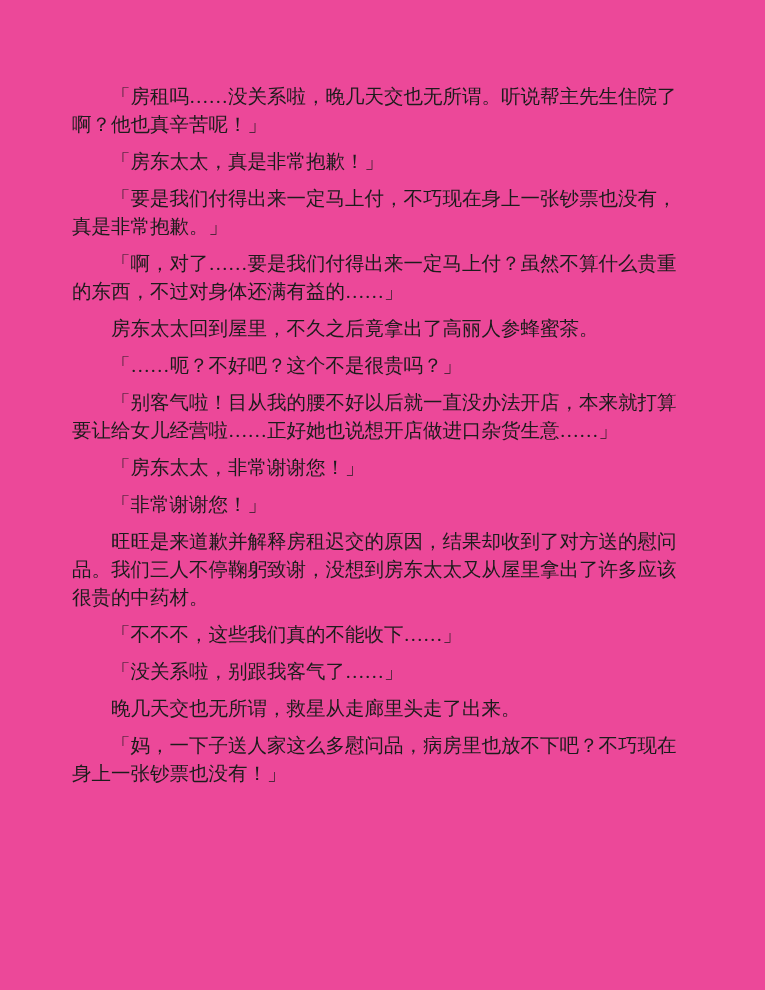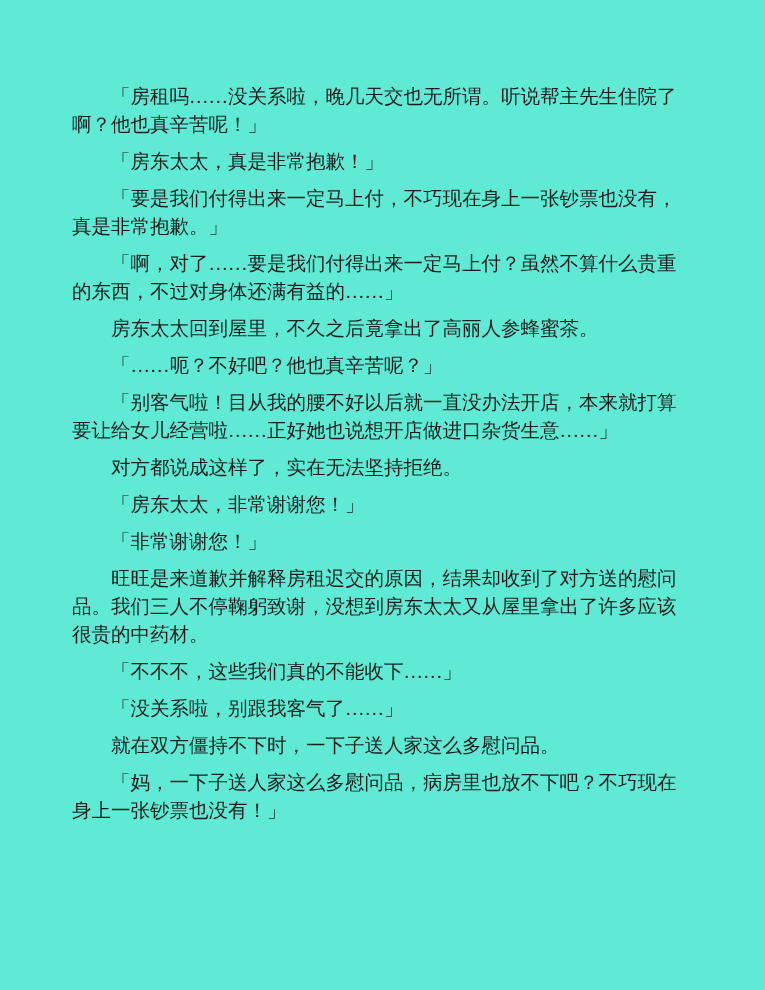--- a/index.html
+++ b/index.html
@@ -11,21 +11,21 @@
   body {
     width: 765px;
     height: 990px;
     overflow: hidden;
   }
   .page {
     box-sizing: border-box;
     width: 765px;
     height: 990px;
     padding: 83px 72px 0 72px;
-    background: #5eead4;
+    background: #ec4899;
     font-family: "Liberation Serif", "DejaVu Serif", serif;
     font-size: 19.5px;
     line-height: 28px;
     color: #1c1c1c;
     text-align: left;
   }
   .para {
     margin: 0 0 9px 0;
     text-indent: 2em;
     word-break: normal;
@@ -35,23 +35,22 @@
 </style>
 </head>
 <body>
 
 <div class="page">
   <p class="para">「房租吗……没关系啦，晚几天交也无所谓。听说帮主先生住院了啊？他也真辛苦呢！」</p>
   <p class="para">「房东太太，真是非常抱歉！」</p>
   <p class="para">「要是我们付得出来一定马上付，不巧现在身上一张钞票也没有，真是非常抱歉。」</p>
   <p class="para">「啊，对了……要是我们付得出来一定马上付？虽然不算什么贵重的东西，不过对身体还满有益的……」</p>
   <p class="para">房东太太回到屋里，不久之后竟拿出了高丽人参蜂蜜茶。</p>
-  <p class="para">「……呃？不好吧？他也真辛苦呢？」</p>
+  <p class="para">「……呃？不好吧？这个不是很贵吗？」</p>
   <p class="para">「别客气啦！目从我的腰不好以后就一直没办法开店，本来就打算要让给女儿经营啦……正好她也说想开店做进口杂货生意……」</p>
-  <p class="para">对方都说成这样了，实在无法坚持拒绝。</p>
   <p class="para">「房东太太，非常谢谢您！」</p>
   <p class="para">「非常谢谢您！」</p>
   <p class="para">旺旺是来道歉并解释房租迟交的原因，结果却收到了对方送的慰问品。我们三人不停鞠躬致谢，没想到房东太太又从屋里拿出了许多应该很贵的中药材。</p>
   <p class="para">「不不不，这些我们真的不能收下……」</p>
   <p class="para">「没关系啦，别跟我客气了……」</p>
-  <p class="para">就在双方僵持不下时，一下子送人家这么多慰问品。</p>
+  <p class="para">晚几天交也无所谓，救星从走廊里头走了出来。</p>
   <p class="para">「妈，一下子送人家这么多慰问品，病房里也放不下吧？不巧现在身上一张钞票也没有！」</p>
 </div>
 
 </body></html>

